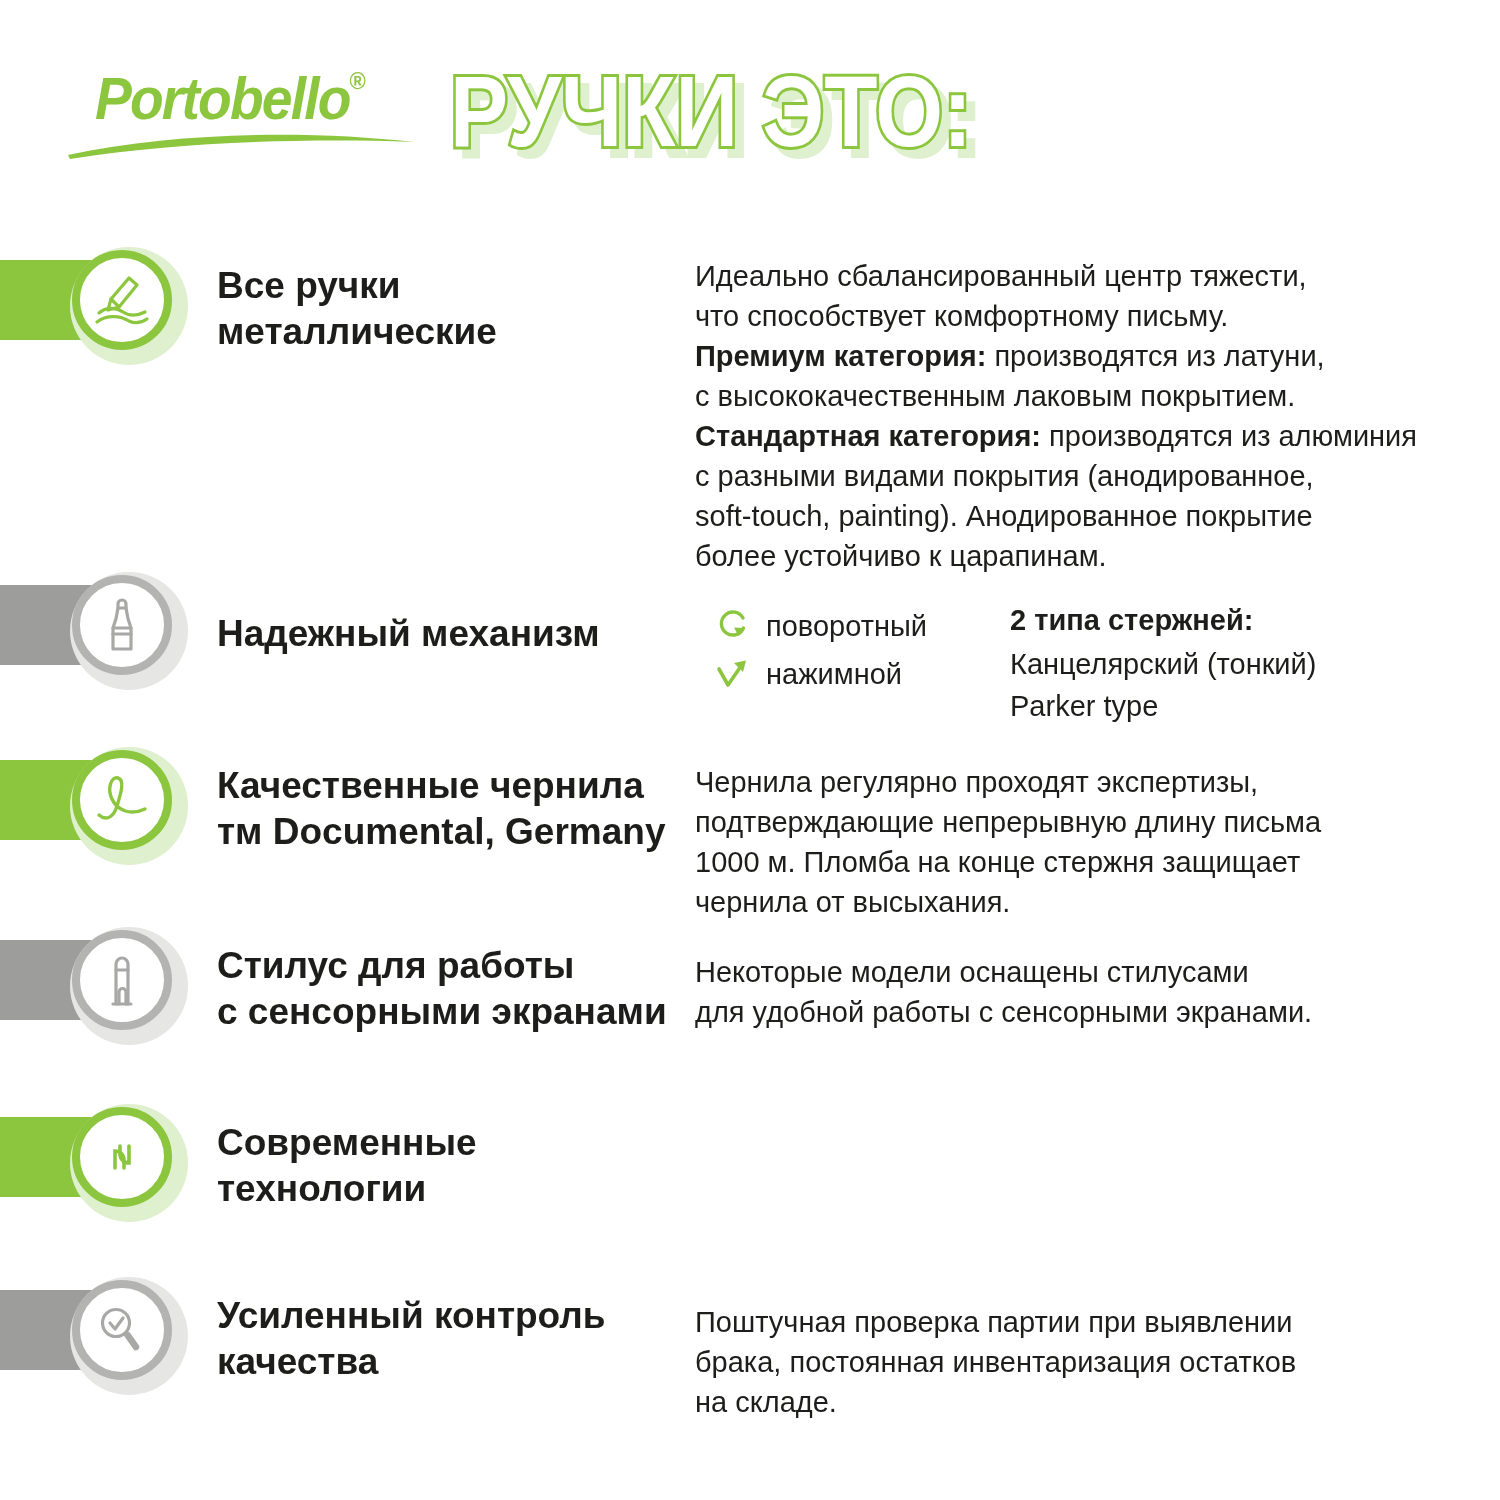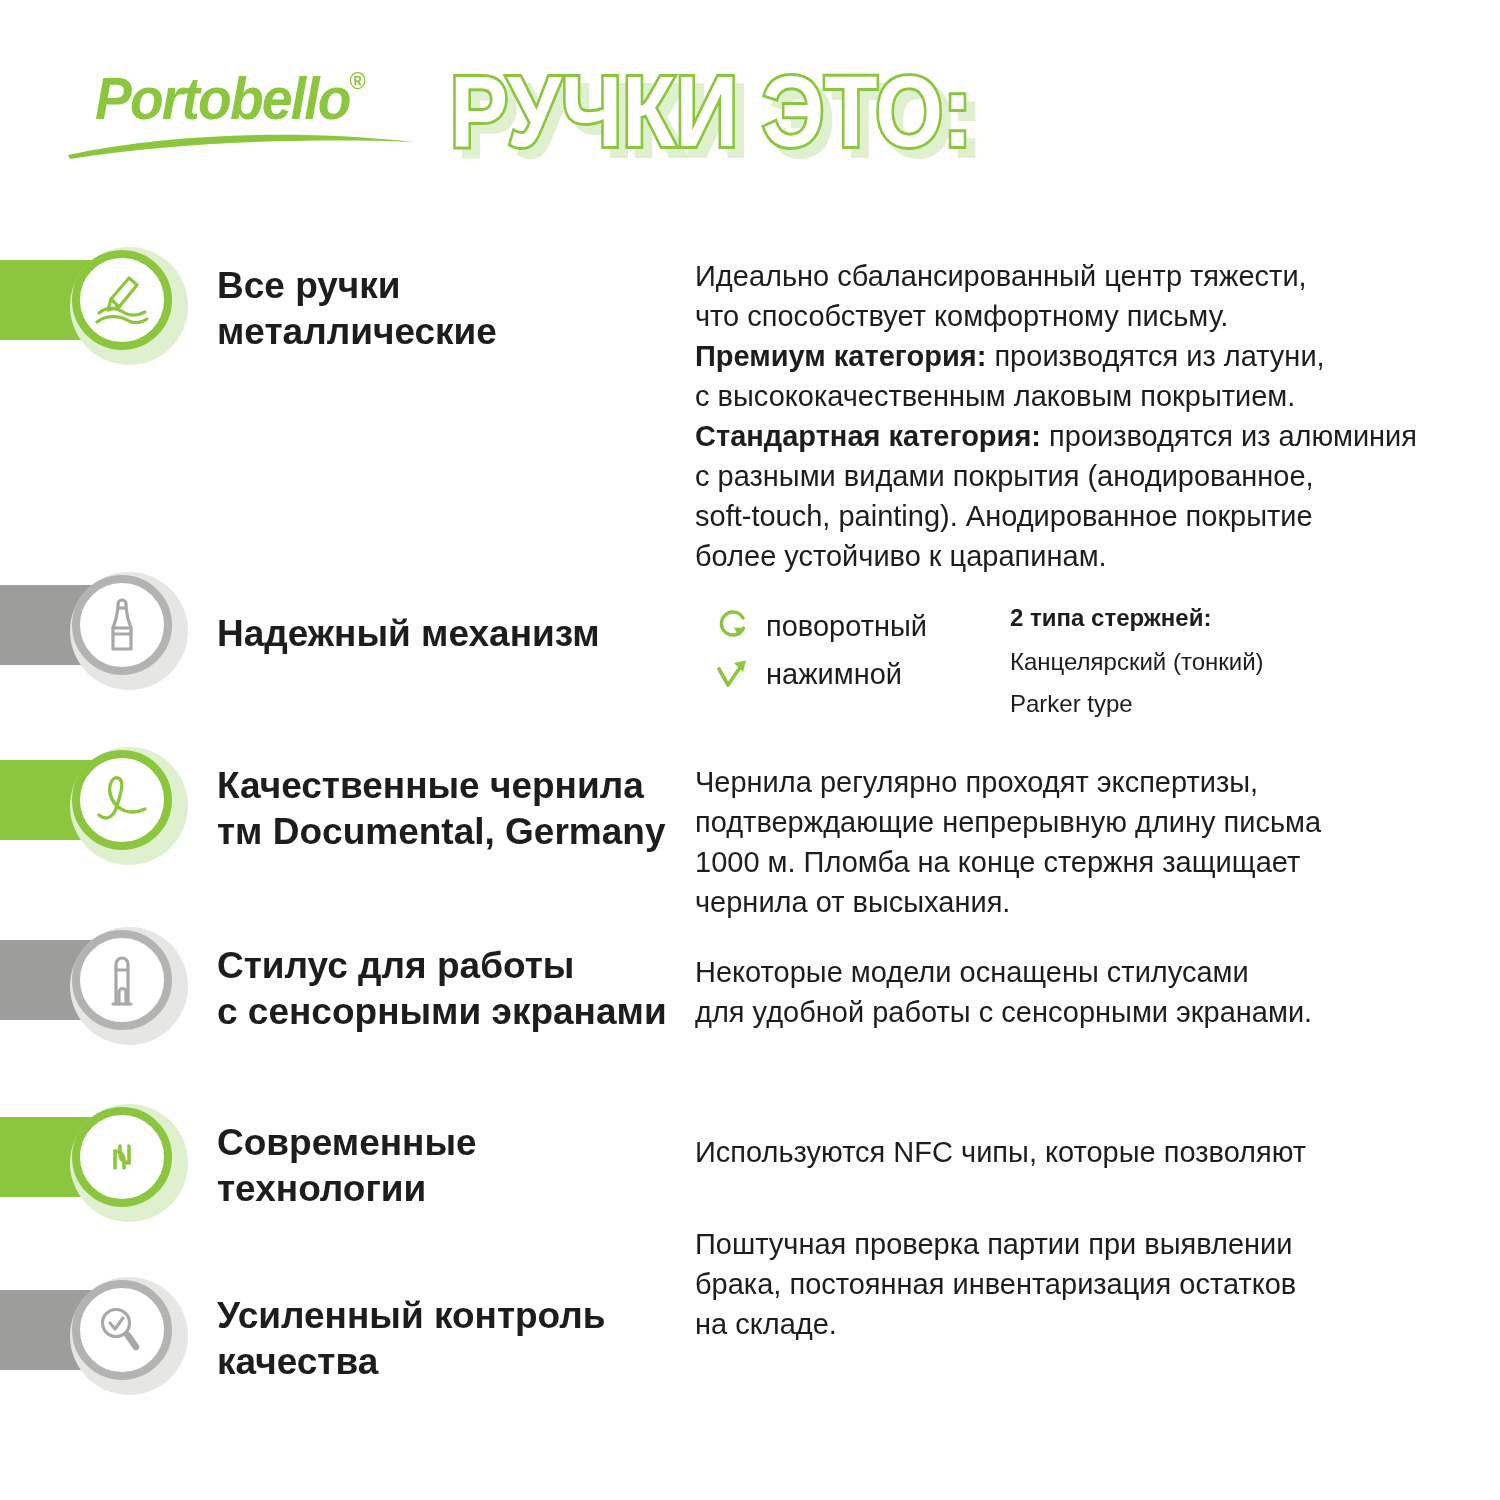--- a/index.html
+++ b/index.html
@@ -24,21 +24,21 @@
     background:#fff; box-sizing:border-box; display:flex; align-items:center; justify-content:center; }
   .green-bg{ background:var(--green);} .gray-bg{ background:var(--gray);}
   .green-halo{ background:var(--green-pale);} .gray-halo{ background:var(--gray-pale);}
   .green-ring{ border:8px solid var(--green);} .gray-ring{ border:8px solid var(--gray-ring);}
   .heading{ position:absolute; left:208px; margin:9px; font-size:37px; line-height:46px;
     font-weight:bold; white-space:pre-line; color:var(--ink); }
   .body{ position:absolute; left:695px; width:800px; font-size:29px; line-height:40px; color:var(--ink);}
   .b{ font-weight:bold; }
   .mech-item{ position:absolute; left:714px; display:flex; align-items:center; gap:16px;
     font-size:29px; color:var(--ink); }
-  .refill{ position:absolute; left:1010px; font-size:24px; color:var(--ink); white-space:nowrap;}
+  .refill{ position:absolute; left:1010px; font-size:29px; color:var(--ink); white-space:nowrap;}
   svg{ display:block; }
 </style>
 </head>
 <body>
 
 <div class="canvas">
 
   <div class="logo-text"><span>Portobello</span><sup class="logo-reg">®</sup></div>
   <svg class="swoosh" width="350" height="34" viewBox="0 0 350 34">
     <path d="M2 27 C110 4 240 2 348 14 C240 10 110 14 4 31 Z" fill="#8CC63E"></path>
@@ -132,31 +132,31 @@
     <div class="bar green-bg" style="top:1117px"></div>
     <div class="halo green-halo" style="top:1104px"></div>
     <div class="disc green-ring" style="top:1107px">
       <svg width="62" height="62" viewBox="0 0 62 62" fill="none" stroke="#8CC63E" stroke-width="3.6" stroke-linecap="round">
         <path d="M24 42 V25 a9 9 0 0 1 9 9 v8"></path>
         <path d="M38 20 v17 a9 9 0 0 1 -9 -9 v-8"></path>
       </svg>
     </div>
     <h2 class="heading" style="top:1111px">Современные
 технологии</h2>
-    <div class="body" style="top:1132px"><span>Используются NFC чипы, которые позволяют</span><br></div>
+    <div class="body" style="top:1132px"><br></div>
   </div>
 
   <div>
     <div class="bar gray-bg" style="top:1290px"></div>
     <div class="halo gray-halo" style="top:1277px"></div>
     <div class="disc gray-ring" style="top:1280px">
       <svg width="62" height="62" viewBox="0 0 62 62" fill="none" stroke="#A8A8A7" stroke-width="3.2" stroke-linecap="round" stroke-linejoin="round">
         <circle cx="25" cy="24" r="13.5"></circle>
         <path d="M19 24 l5 6 8 -11"></path>
         <path d="M36.5 36 L45 48" stroke-width="6.5"></path>
       </svg>
     </div>
     <h2 class="heading" style="top:1284px">Усиленный контроль
 качества</h2>
-    <div class="body" style="top:1224px"><span>Поштучная проверка партии при выявлении</span><br><span>брака, постоянная инвентаризация остатков</span><br><span>на складе.</span></div>
+    <div class="body" style="top:1302px"><span>Поштучная проверка партии при выявлении</span><br><span>брака, постоянная инвентаризация остатков</span><br><span>на складе.</span></div>
   </div>
 
 </div>
 
 </body></html>

